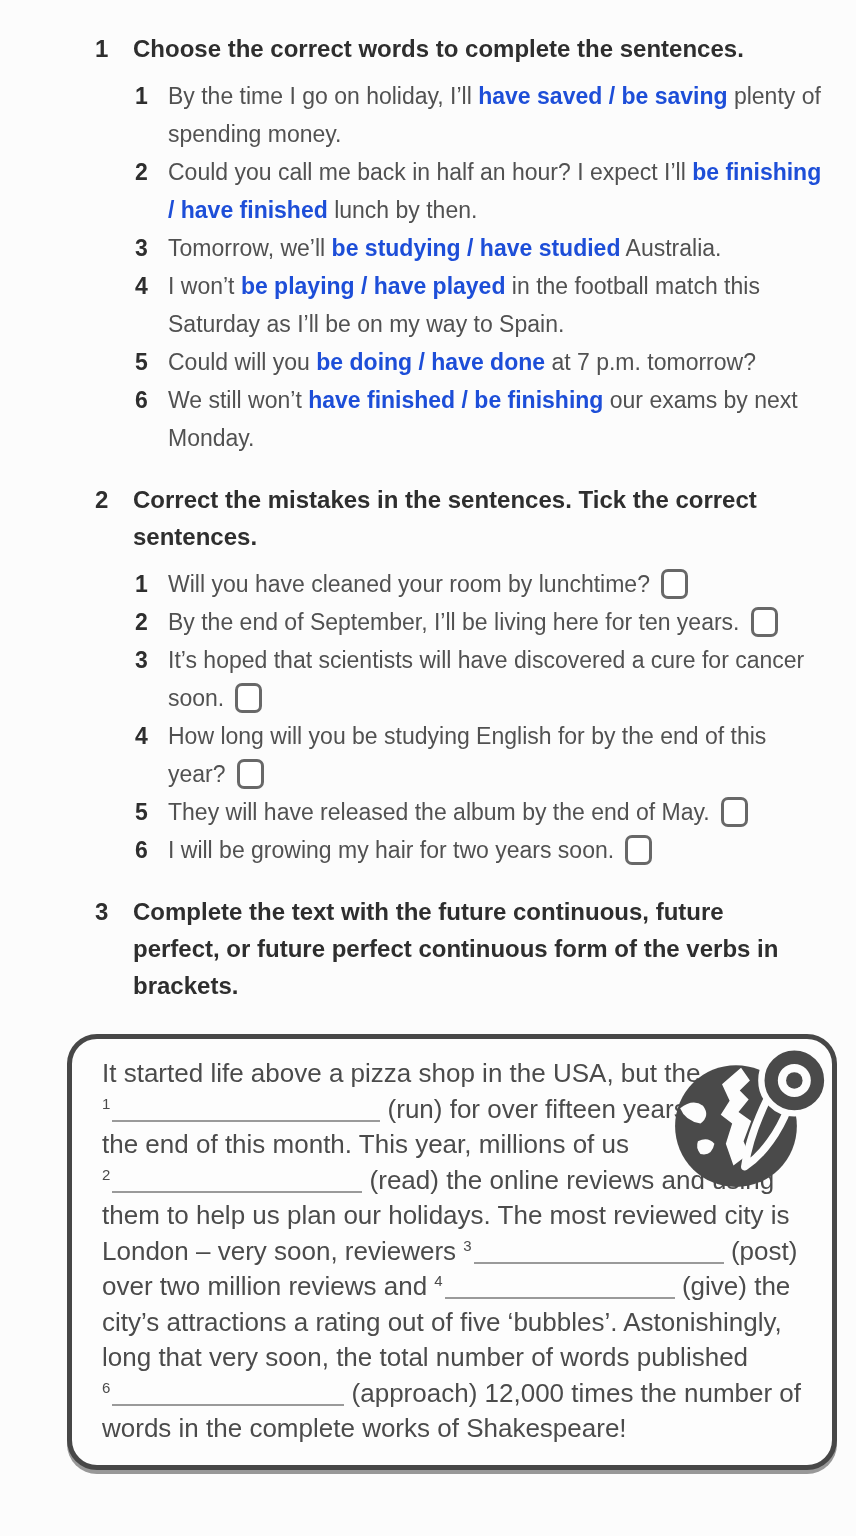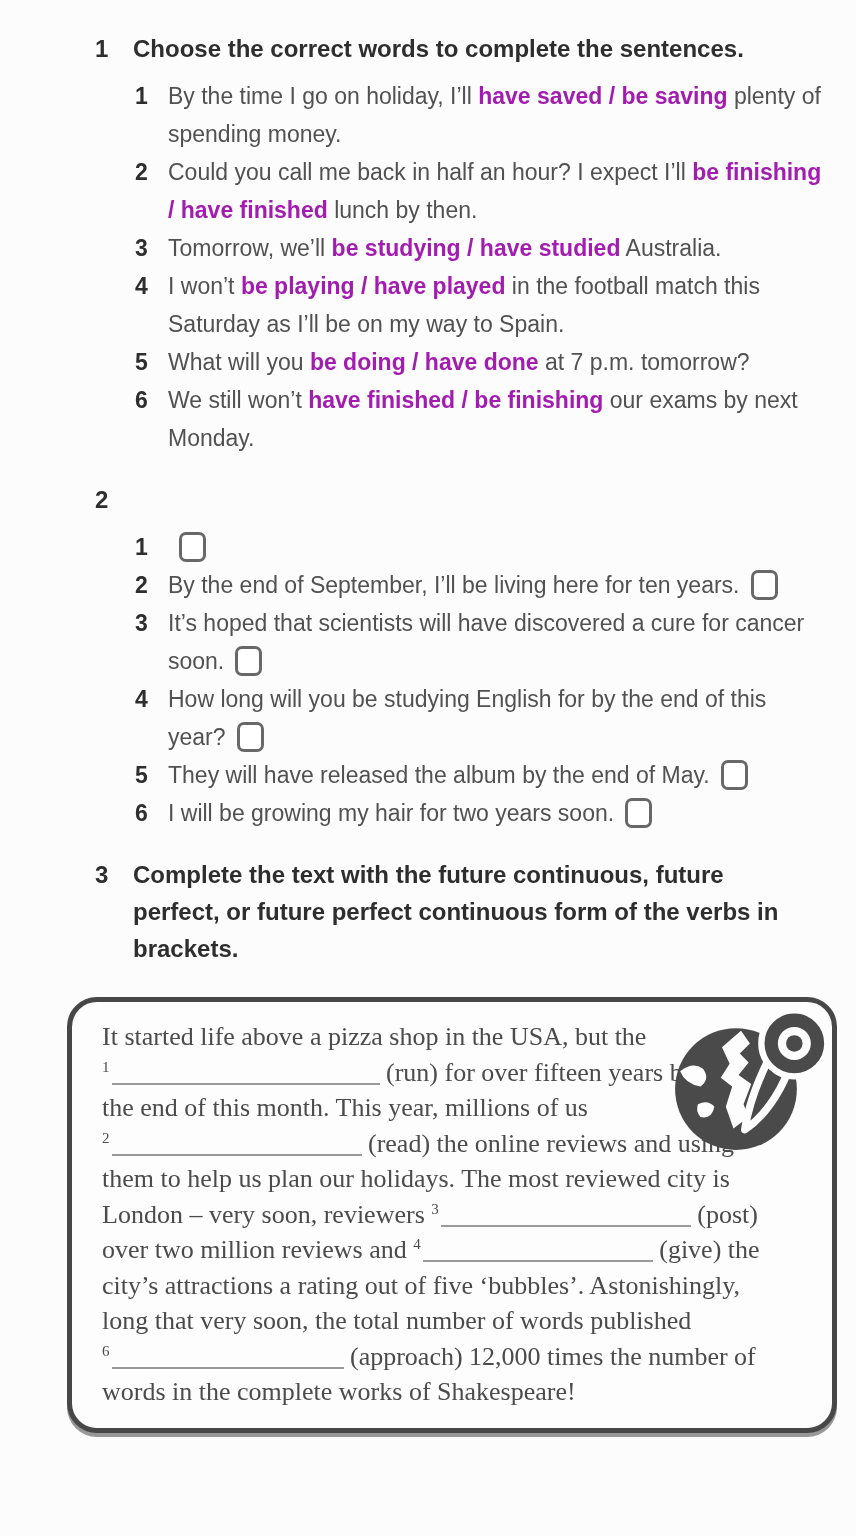--- a/index.html
+++ b/index.html
@@ -18,42 +18,41 @@
     font-weight:bold; font-size:24px; line-height:37px;
     color:#2e2e2e; margin-bottom:10px;
   }
   .ex-num { flex:none; width:23px; }
   .ex-title { max-width:662px; }
 
   .items { margin-left:40px; }
   .item { display:flex; gap:14px; font-size:23px; line-height:38px; }
   .item-num { flex:none; width:19px; font-weight:bold; color:#2e2e2e; }
   .item-text { width:656px; color:#515151; }
-  .item-text .bold { font-weight:bold; color:#a21caf; }
+  .item-text .bold { font-weight:bold; color:#1d4ed8; }
 
   .checkbox {
     display:inline-block; width:27px; height:30px;
     border:3px solid #686868; border-radius:7px;
     background:#ffffff; margin-left:11px; vertical-align:-7px;
   }
 
   .textbox {
     position:relative;
     margin:30px 0 0 -28px;
     width:770px;
     border:5px solid #474747;
     border-radius:30px;
     background:#fdfdfd;
     padding:17px 24px 18px 30px;
     box-shadow:0 4px 0 rgba(70,70,70,.55);
   }
   .box-line {
     font-size:26px; line-height:35.5px; color:#4b4b4b;
     white-space:nowrap;
-    font-family:Liberation Serif, serif;
   }
   .blank {
     display:inline-block; height:6px;
     border-bottom:2px solid #9a9a9a;
     vertical-align:baseline;
     transform:translateY(4px);
   }
   sup.blank-num {
     font-size:15px; color:#4b4b4b;
     vertical-align:9px; line-height:0; margin-right:2px;
@@ -86,37 +85,38 @@
         <div class="item">
           <span class="item-num">3</span>
           <div class="item-text"><span>Tomorrow, we’ll </span><span class="bold">be studying / have studied</span><span> Australia.</span></div>
         </div>
         <div class="item">
           <span class="item-num">4</span>
           <div class="item-text"><span>I won’t </span><span class="bold">be playing / have played</span><span> in the football match this Saturday as I’ll be on my way to Spain.</span></div>
         </div>
         <div class="item">
           <span class="item-num">5</span>
-          <div class="item-text"><span>What will you </span><span class="bold">be doing / have done</span><span> at 7 p.m. tomorrow?</span></div>
+          <div class="item-text"><span>Could will you </span><span class="bold">be doing / have done</span><span> at 7 p.m. tomorrow?</span></div>
         </div>
         <div class="item">
           <span class="item-num">6</span>
           <div class="item-text"><span>We still won’t </span><span class="bold">have finished / be finishing</span><span> our exams by next Monday.</span></div>
         </div>
       </div>
   </section>
 
   <section class="exercise">
     <div class="ex-header">
       <span class="ex-num">2</span>
+      <span class="ex-title">Correct the mistakes in the sentences. Tick the correct sentences.</span>
     </div>
     <div class="items" id="ex2-items">
         <div class="item">
           <span class="item-num">1</span>
-          <div class="item-text"><span class="checkbox"></span></div>
+          <div class="item-text"><span>Will you have cleaned your room by lunchtime?</span><span class="checkbox"></span></div>
         </div>
         <div class="item">
           <span class="item-num">2</span>
           <div class="item-text"><span>By the end of September, I’ll be living here for ten years.</span><span class="checkbox"></span></div>
         </div>
         <div class="item">
           <span class="item-num">3</span>
           <div class="item-text"><span>It’s hoped that scientists will have discovered a cure for cancer soon.</span><span class="checkbox"></span></div>
         </div>
         <div class="item">

